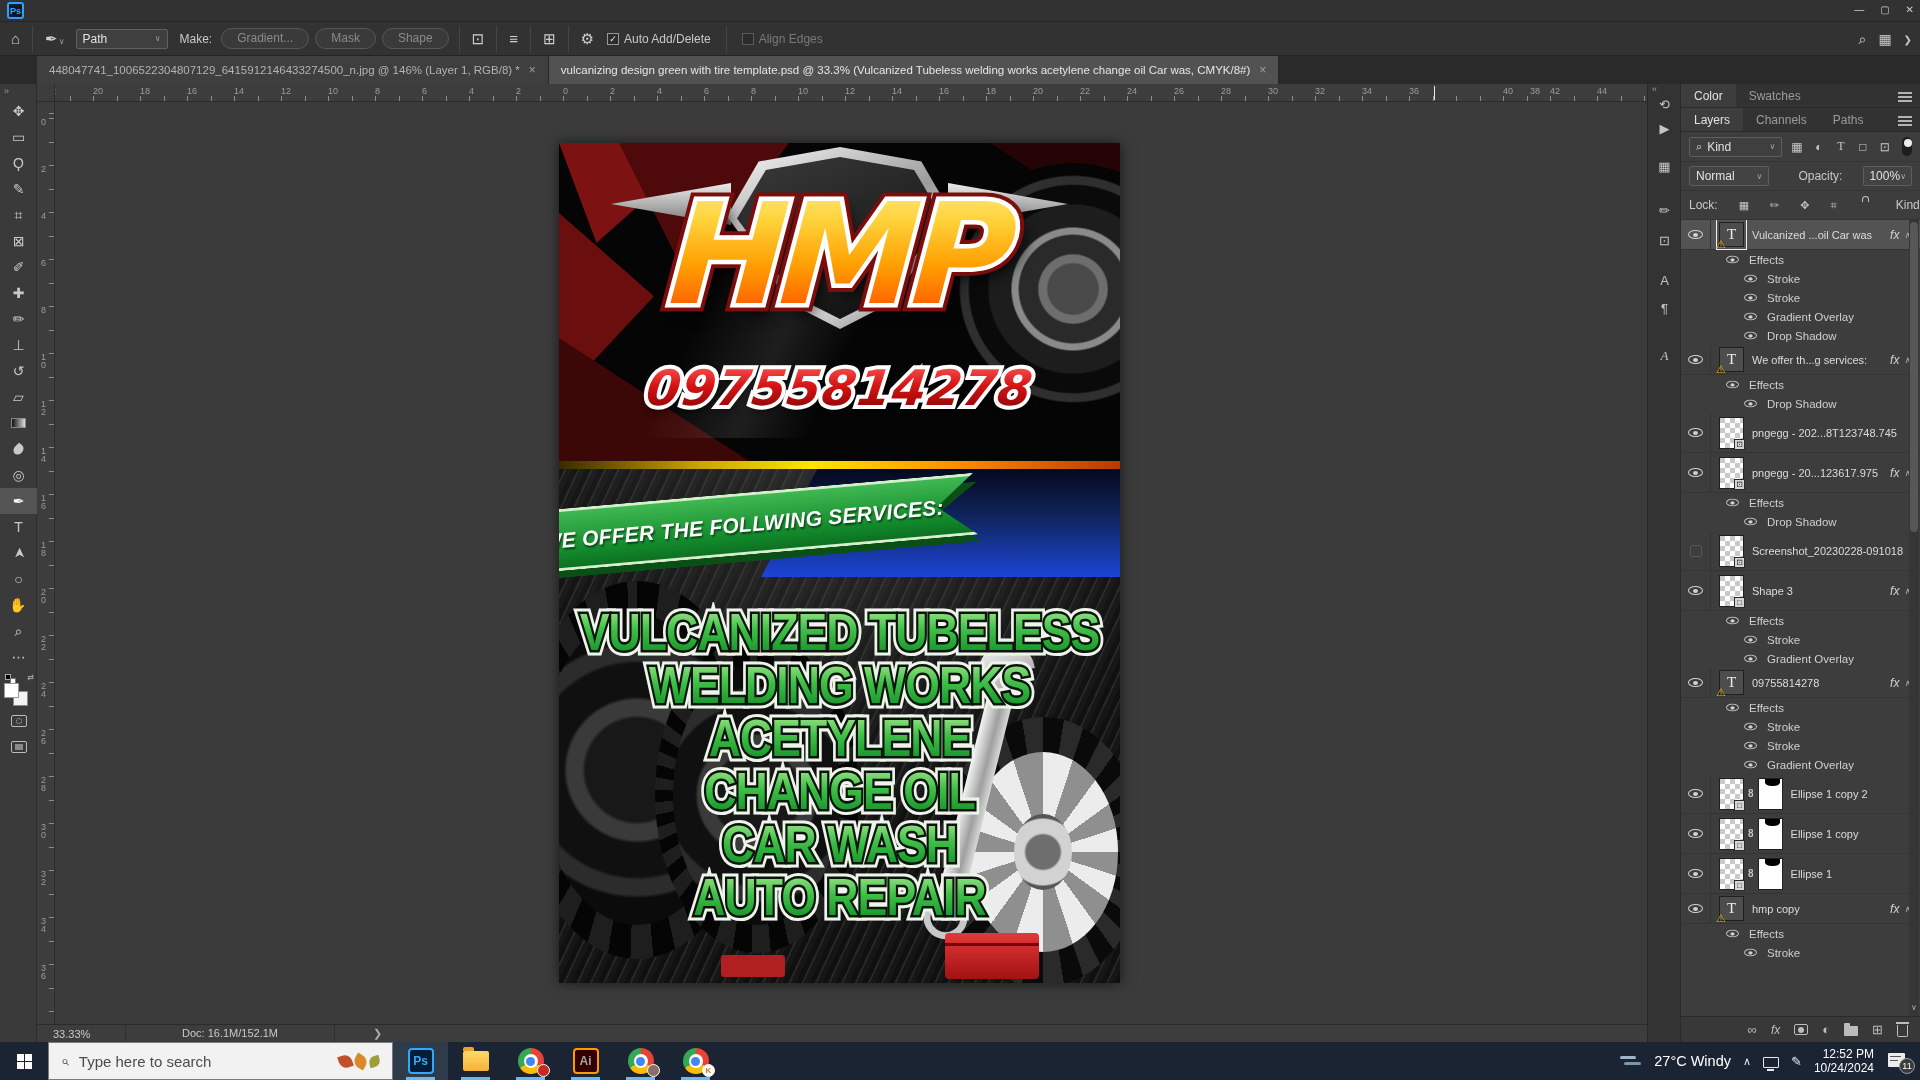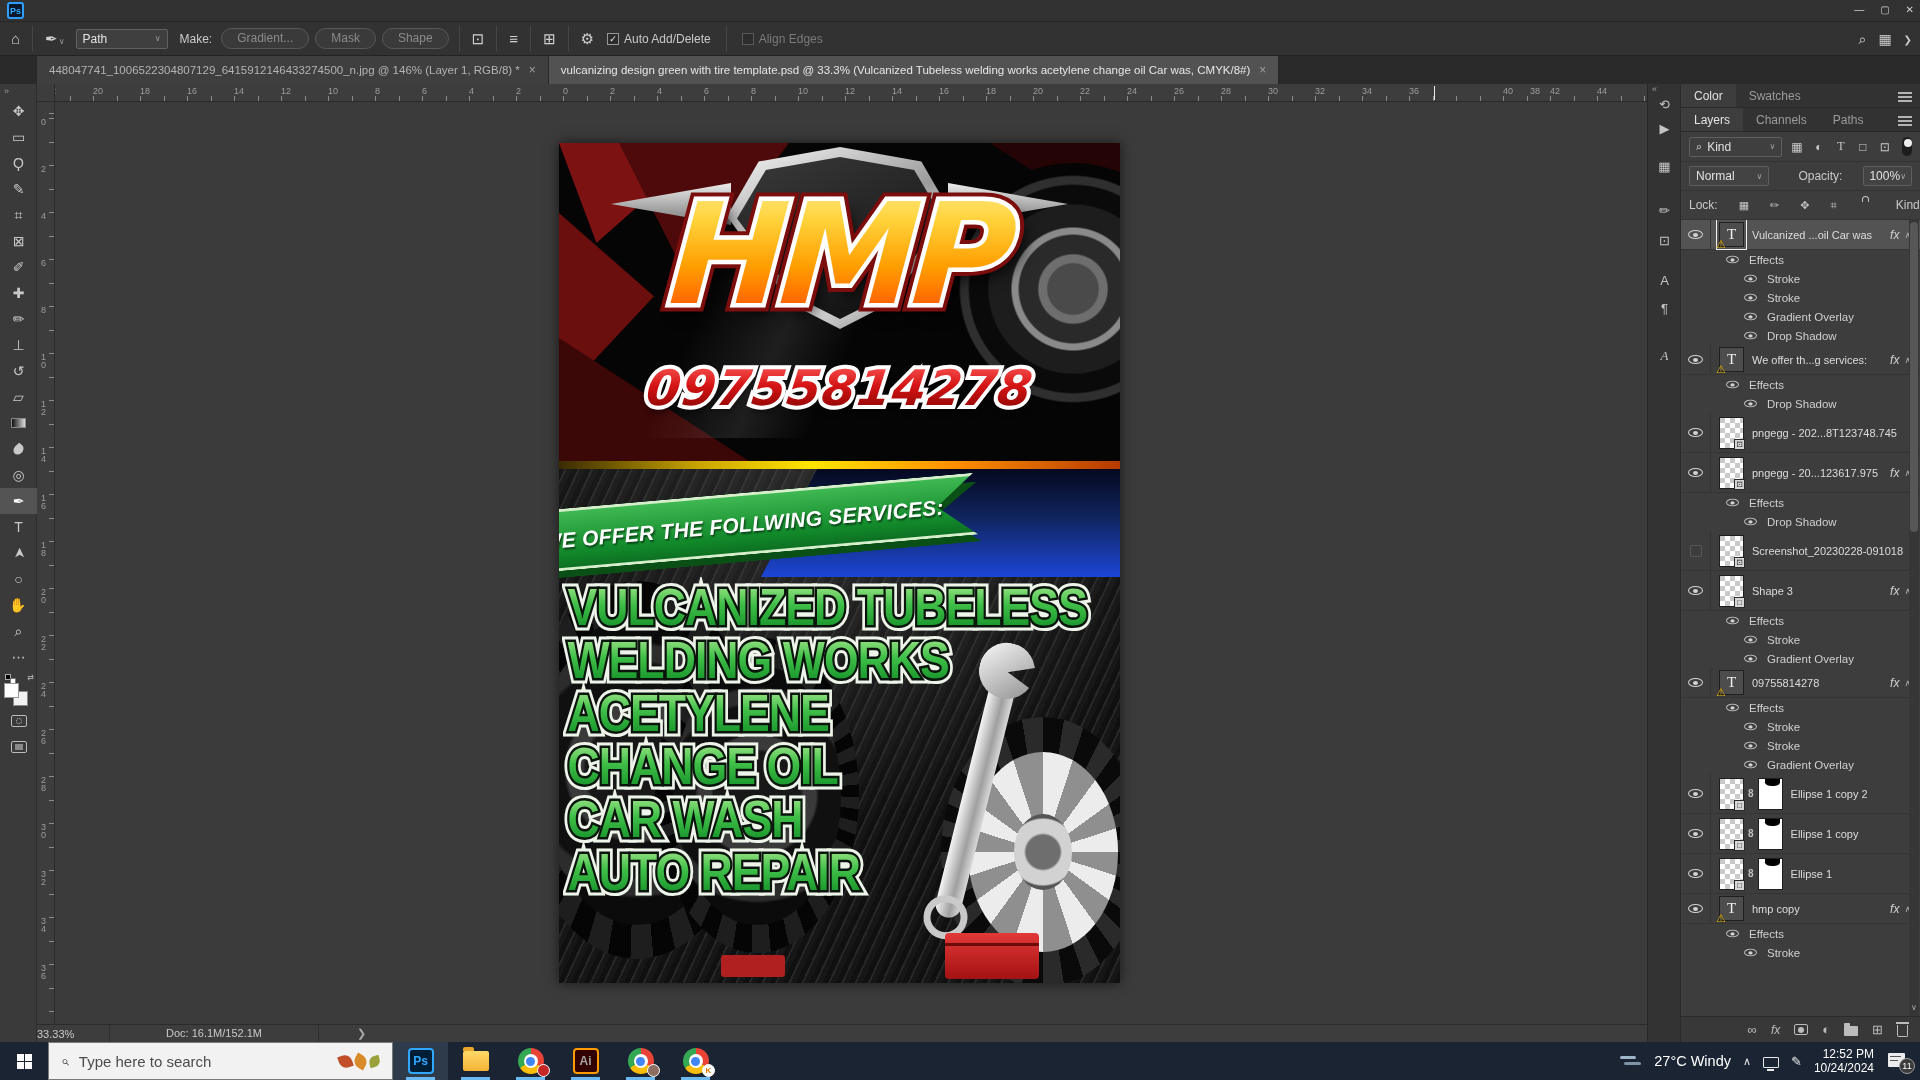--- a/index.html
+++ b/index.html
@@ -59,21 +59,21 @@
   .ruler-num-top{position:absolute;top:2px;font-size:9px;color:#9c9c9c}
   .ruler-left{position:absolute;left:37px;top:102px;width:18px;height:922px;background:#3d3d3d;border-right:1px solid #2b2b2b;overflow:hidden;z-index:10}
   .ruler-left::before{content:'';position:absolute;top:0;bottom:0;right:0;width:5px;background:repeating-linear-gradient(180deg,#8c8c8c 0 1px,transparent 1px 23.5px);background-position:0 16px}
   .ruler-num-left{position:absolute;left:2px;width:9px;font-size:9px;line-height:8px;color:#9c9c9c;word-break:break-all;text-align:center}
   .ruler-corner{position:absolute;left:37px;top:84px;width:18px;height:18px;background:#3d3d3d;border-right:1px solid #2b2b2b;border-bottom:1px solid #2b2b2b;z-index:11}
   .ruler-cursor{position:absolute;top:86px;left:1434px;width:1px;height:14px;background:#e8e8e8;z-index:12}
 
   
   .canvas-region{position:absolute;left:55px;top:102px;width:1592px;height:922px;background:#3b3b3b;z-index:5}
   .statusbar{position:absolute;left:37px;top:1024px;width:1610px;height:18px;background:#3d3d3d;border-top:1px solid #2b2b2b;display:flex;align-items:center;font-size:11px;color:#c9c9c9;z-index:12}
-  .zoom-box{width:72px}
+  .zoom-box{margin-left:16px;width:72px}
   .doc-box{width:210px;text-align:center;border-left:1px solid #2f2f2f;border-right:1px solid #2f2f2f;align-self:stretch;line-height:17px}
   .sb-chev{margin-left:38px;color:#a9a9a9;font-size:11px}
 
   
   .poster{position:absolute;left:559px;top:143px;width:561px;height:840px;background:#000;overflow:hidden;box-shadow:0 0 12px rgba(0,0,0,.6);z-index:6}
   .p-top{position:absolute;left:0;top:0;width:561px;height:318px;background:#050505;overflow:hidden}
   .shard{position:absolute}
   .s1{left:0;top:0;width:150px;height:100px;background:#7c1212;clip-path:polygon(0 0,100% 0,25% 100%)}
   .s2{left:60px;top:0;width:170px;height:135px;background:#4e0a0a;clip-path:polygon(0 0,100% 0,40% 100%)}
   .s3{left:0;top:70px;width:95px;height:185px;background:#6a0e0e;clip-path:polygon(0 0,100% 45%,0 100%)}
@@ -94,21 +94,21 @@
   .phone-wrap{position:absolute;left:0;right:0;top:214px;height:70px;text-align:center;font-family:"DejaVu Sans",sans-serif;font-weight:800;font-style:italic;font-size:49px;line-height:64px;letter-spacing:1px;transform:skewX(-7deg)}
   .phone-white{-webkit-text-stroke:8px #fff;color:#fff;text-shadow:0 5px 7px rgba(0,0,0,.7)}
   .phone-fill{background:linear-gradient(180deg,#ff5a5a 8%,#d41414 45%,#7e0202 92%);-webkit-background-clip:text;background-clip:text;color:transparent}
   .p-stripe{position:absolute;left:0;top:318px;width:561px;height:8px;background:linear-gradient(90deg,#3a2a00,#caa500 25%,#ffe400 45%,#ff9000 70%,#b63a00 100%)}
   .p-bottom{position:absolute;left:0;top:326px;width:561px;height:514px;overflow:hidden;background:radial-gradient(circle at 50% 0%,rgba(95,95,95,.35),transparent 60%),repeating-linear-gradient(115deg,#101010 0 5px,#262626 5px 7px,#161616 7px 12px),#141414}
   .mid-blue{position:absolute;left:0;top:0;width:561px;height:108px;background:linear-gradient(180deg,#05081f 0%,#10255e 45%,#1c45d6 100%);clip-path:polygon(46% 0,100% 0,100% 100%,36% 100%)}
   .ribbon-wrap{position:absolute;left:-14px;top:22px;width:442px;height:74px;transform:rotate(-5deg);z-index:6}
   .ribbon-back{position:absolute;left:7px;top:9px;width:428px;height:60px;background:#0a4f16;clip-path:polygon(0 0,100% 0,90% 50%,100% 100%,0 100%)}
   .ribbon{position:absolute;left:0;top:0;width:432px;height:62px;background:linear-gradient(180deg,#43bb55,#128a2b 70%,#0c6b20);clip-path:polygon(0 0,100% 0,91% 50%,100% 100%,0 100%);box-shadow:inset 0 0 0 3px #d7eecd}
   .ribbon-text{position:absolute;left:12px;right:58px;top:0;bottom:10px;display:flex;align-items:center;justify-content:center;color:#fff;font-size:21px;font-weight:800;font-style:italic;letter-spacing:.3px;text-shadow:1px 2px 2px rgba(0,0,0,.55);white-space:nowrap}
-  .services{position:absolute;left:0;top:112px;width:561px;text-align:left;z-index:8}
+  .services{position:absolute;left:0;top:137px;width:561px;text-align:center;z-index:8}
   .svc-line{position:relative;height:53px;font-weight:700;font-size:46px;line-height:53px;letter-spacing:-1px;transform:scale(.97,1.12)}
   .svc-layer{position:absolute;left:0;right:0;top:0;white-space:nowrap}
   .svc-outer{-webkit-text-stroke:10px #eef4ea;color:#eef4ea}
   .svc-mid{-webkit-text-stroke:4.5px #0a150b;color:#0a150b}
   .svc-fill{background:linear-gradient(180deg,#b9f09a 0%,#3fbf48 45%,#17942a 85%);-webkit-background-clip:text;background-clip:text;color:transparent}
   .tire{position:absolute;border-radius:50%;background:repeating-conic-gradient(#050505 0 7deg,#1e1e1e 7deg 14deg);z-index:3}
   .tire::before{content:'';position:absolute;inset:9%;border-radius:50%;background:radial-gradient(circle,#181818 0 28%,#3a3a3a 30% 38%,#101010 40% 58%,#2c2c2c 60% 68%,#0b0b0b 70%)}
   .tireA{left:-42px;top:112px;width:240px;height:378px}
   .tireB{left:96px;top:168px;width:204px;height:316px}
   .alloy{position:absolute;left:382px;top:248px;width:204px;height:270px;border-radius:50%;background:repeating-conic-gradient(#0a0a0a 0 9deg,#2a2a2a 9deg 18deg);z-index:4}

